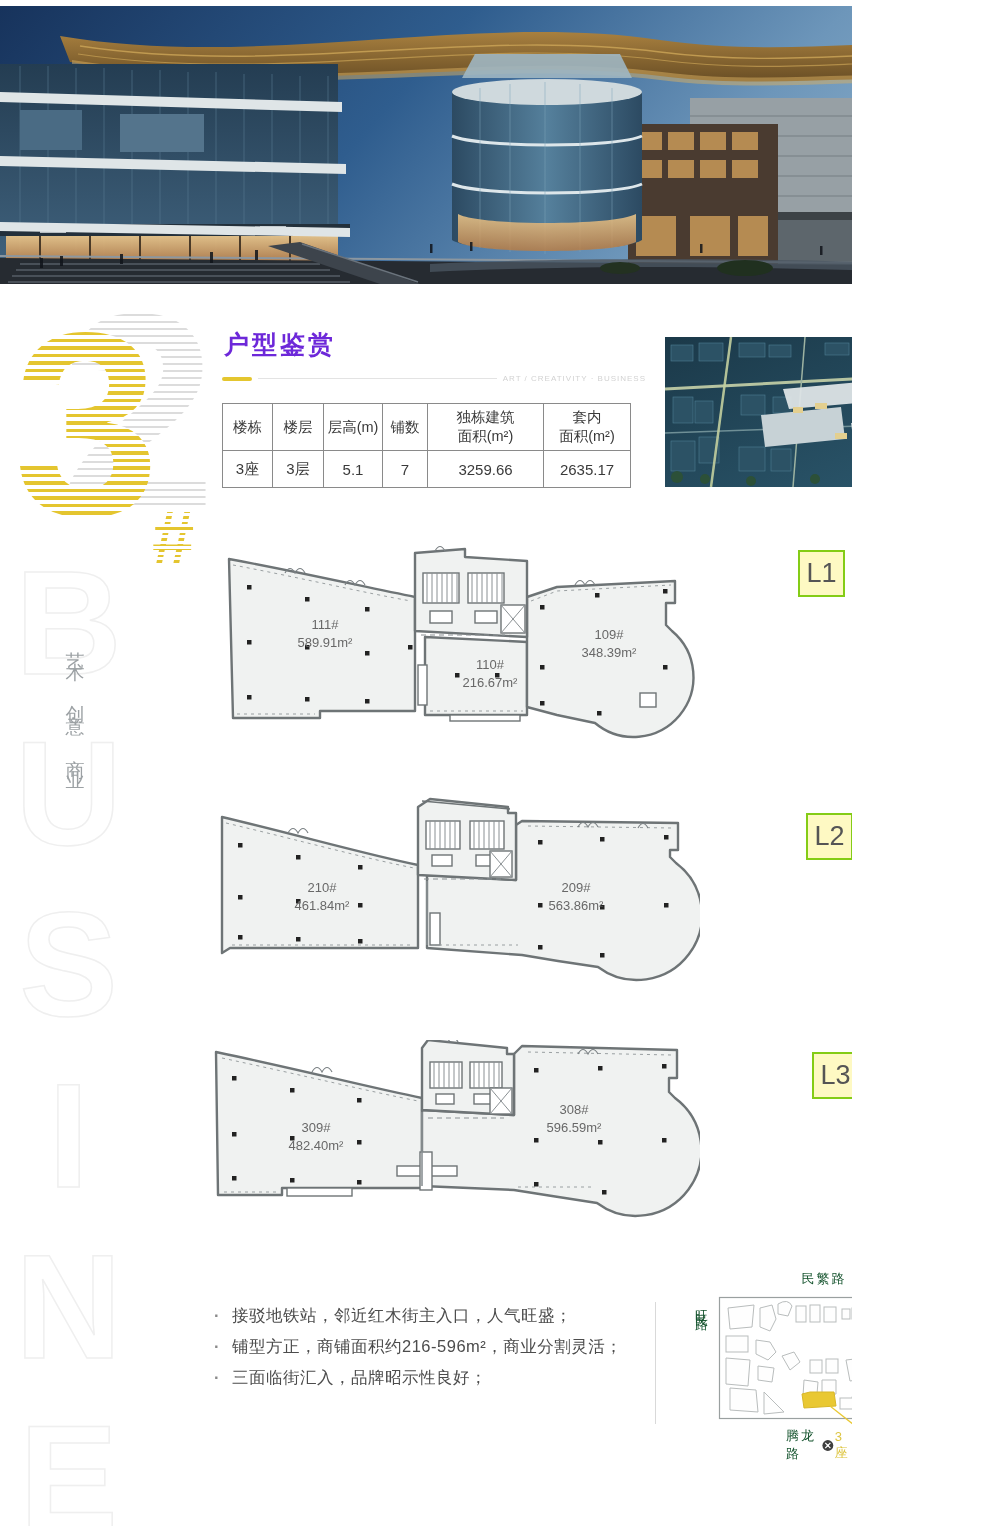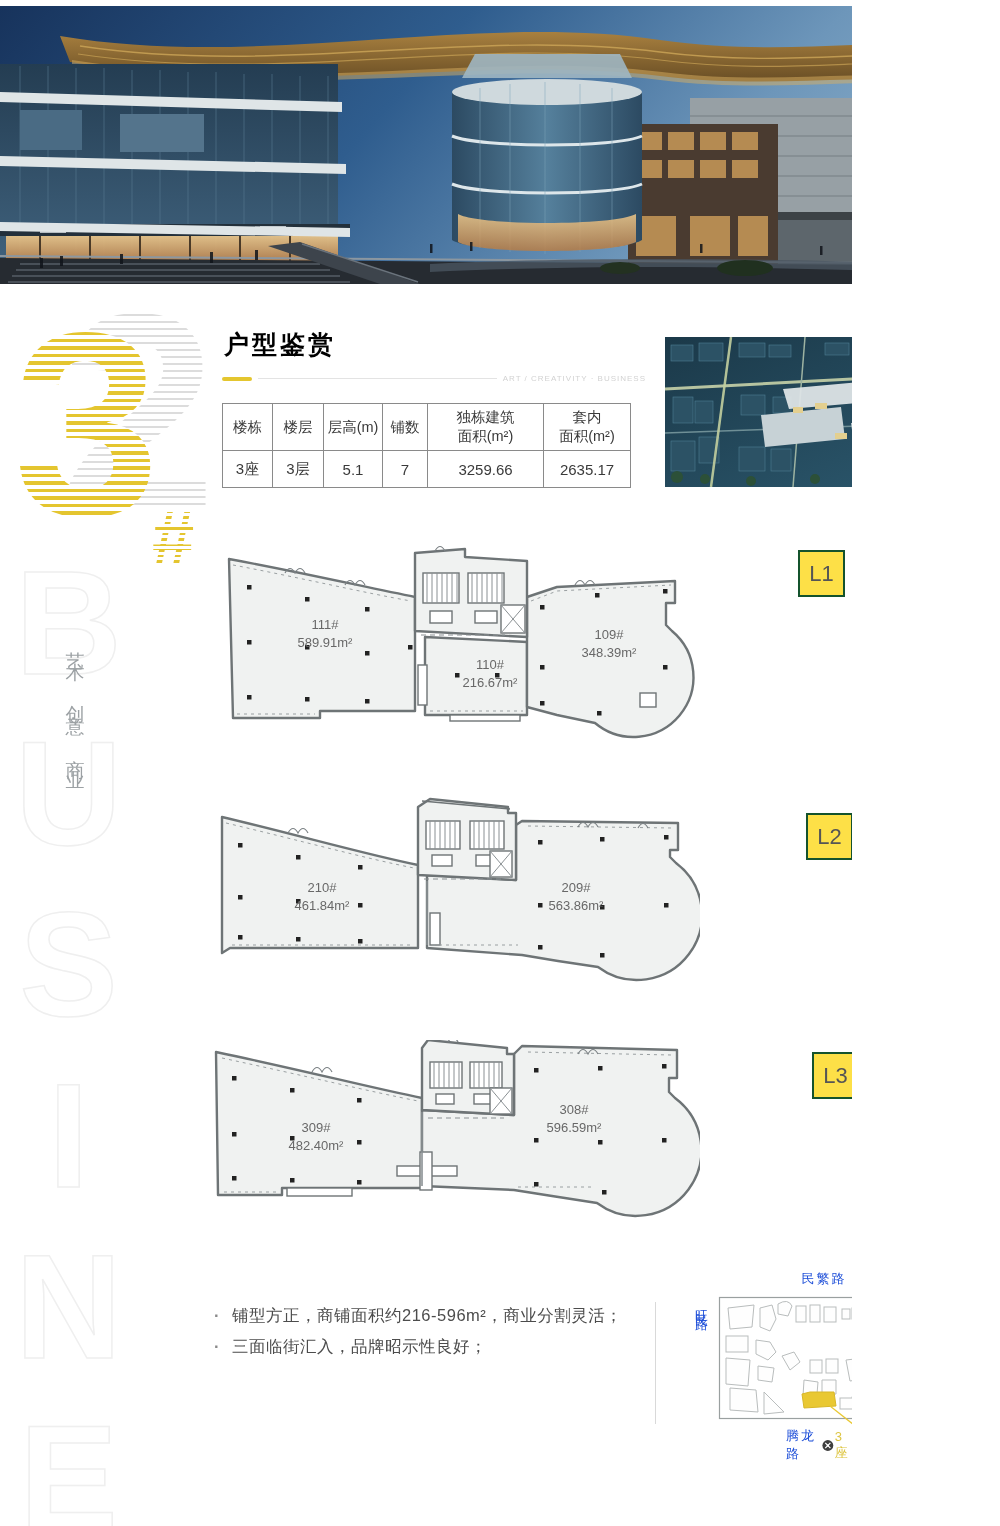--- a/index.html
+++ b/index.html
@@ -23,48 +23,48 @@
   .badge-main{left:0px;top:6px;font-size:262px;
     background:repeating-linear-gradient(180deg,#e4c52f 0 3.5px,#ffffff 3.5px 7.5px);
     -webkit-background-clip:text;background-clip:text;}
   .badge-hash{left:138px;top:212px;font-size:76px;
     background:repeating-linear-gradient(180deg,#e4c52f 0 2.5px,#ffffff 2.5px 5.5px);
     -webkit-background-clip:text;background-clip:text;}
 
   .v-tagline{left:62px;top:636px;writing-mode:vertical-rl;text-orientation:upright;
     font-size:19px;letter-spacing:11px;color:#9ca1a4;z-index:1;}
 
-  .sec-title{left:224px;top:328px;font-size:25px;font-weight:600;letter-spacing:3px;color:#000000;}
+  .sec-title{left:224px;top:328px;font-size:25px;font-weight:600;letter-spacing:3px;color:#6d28d9;}
   .rule-row{left:222px;top:374px;width:424px;display:flex;align-items:center;text-align:center;}
   .rule-dash{width:30px;height:4px;background:#e4c62f;border-radius:2px;flex:none;}
   .rule-line{flex:1;height:1px;background:#e3e3e3;margin:0 6px;}
   .rule-tag{font-size:8px;color:#d2d2d2;letter-spacing:1px;white-space:nowrap;}
 
   table.spec{left:222px;top:403px;position:absolute;border-collapse:collapse;table-layout:fixed;}
   table.spec th,table.spec td{border:1px solid #8a8a8a;text-align:center;vertical-align:middle;
     font-weight:normal;color:#3a3a3a;padding:0;}
   table.spec th{height:47px;font-size:14.5px;line-height:1.3;}
   table.spec td{height:37px;font-size:15px;}
 
   .photo{overflow:hidden;}
   .wm-text{position:absolute;color:rgba(255,255,255,.88);font-size:13px;letter-spacing:3px;}
 
   .plan svg{display:block;}
   .plan text{font-size:13px;fill:#686868;text-anchor:middle;font-family:"Liberation Sans","DejaVu Sans",sans-serif;}
-  .lbox{width:47px;height:47px;border:2px solid #14532d;display:flex;align-items:center;justify-content:center;
-    font-size:22px;color:#555;background:#fde047;}
+  .lbox{width:47px;height:47px;border:2px solid #84cc16;display:flex;align-items:center;justify-content:center;
+    font-size:27px;color:#555;background:#fef9c3;}
 
   ul.features{left:210px;top:1300px;position:absolute;width:440px;margin:0;padding:0;list-style:none;}
   ul.features li{position:relative;padding-left:22px;font-size:16.5px;color:#4c4c4c;
     line-height:31px;letter-spacing:.5px;}
   ul.features li::before{content:"·";position:absolute;left:4px;color:#8a8a8a;font-weight:bold;}
 
   .divider{left:655px;top:1302px;width:1px;height:122px;background:#d9d9d9;}
 
-  .map-road{font-size:13px;color:#1d4ed8;letter-spacing:2px;}
+  .map-road{font-size:13px;color:#14532d;letter-spacing:2px;}
   .map-road.vert{writing-mode:vertical-rl;text-orientation:upright;letter-spacing:4px;}
   .map-bottom{left:786px;top:1427px;display:flex;align-items:center;gap:1px;}
   .marker-label{font-size:13px;color:#ddc542;letter-spacing:1px;}
   .compass{left:958px;top:1266px;width:40px;text-align:center;font-size:14px;color:#666;}
 </style>
 </head>
 <body>
 
 <div class="page">
 
@@ -488,20 +488,21 @@
       </g>
       <text x="104" y="92">309#</text>
       <text x="104" y="110">482.40m²</text>
       <text x="362" y="74">308#</text>
       <text x="362" y="92">596.59m²</text>
     </svg>
   </div>
   <div class="abs lbox" style="left:812px;top:1052px;">L3</div>
 
   <ul class="features">
+    <li><span>接驳地铁站，邻近红木街主入口，人气旺盛；</span></li>
     <li><span>铺型方正，商铺面积约216-596m²，商业分割灵活；</span></li>
     <li><span>三面临街汇入，品牌昭示性良好；</span></li>
   </ul>
 
   <div class="abs divider"></div>
 
   <div class="abs map-road" style="left:718px;top:1270px;width:212px;text-align:center;">民繁路</div>
   <div class="abs map-road vert" style="left:692px;top:1300px;">旺民路</div>
   <div class="abs map-road vert" style="left:930px;top:1328px;">民宝路</div>
 

